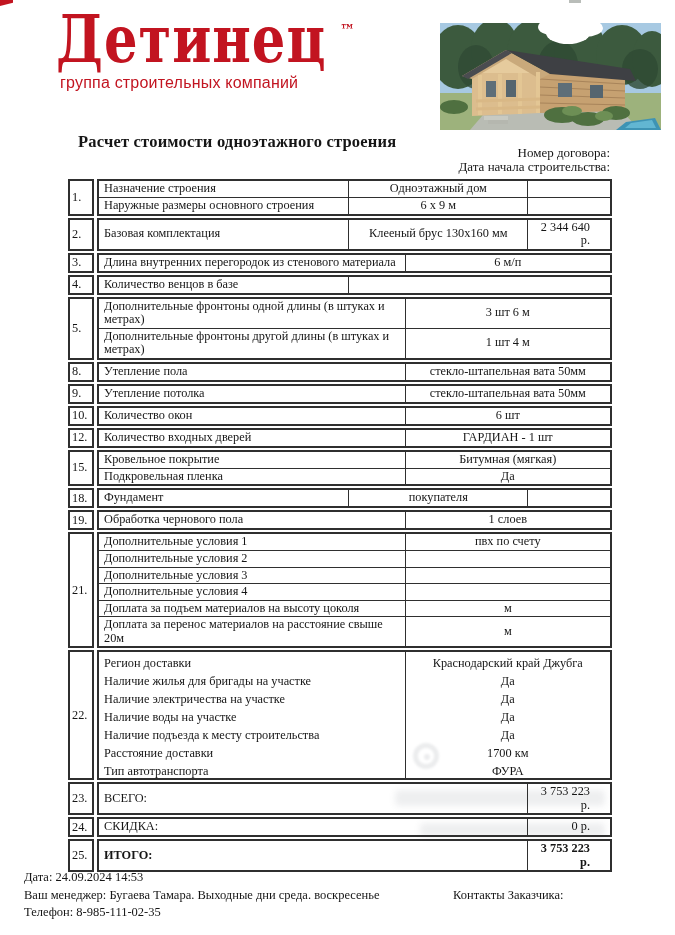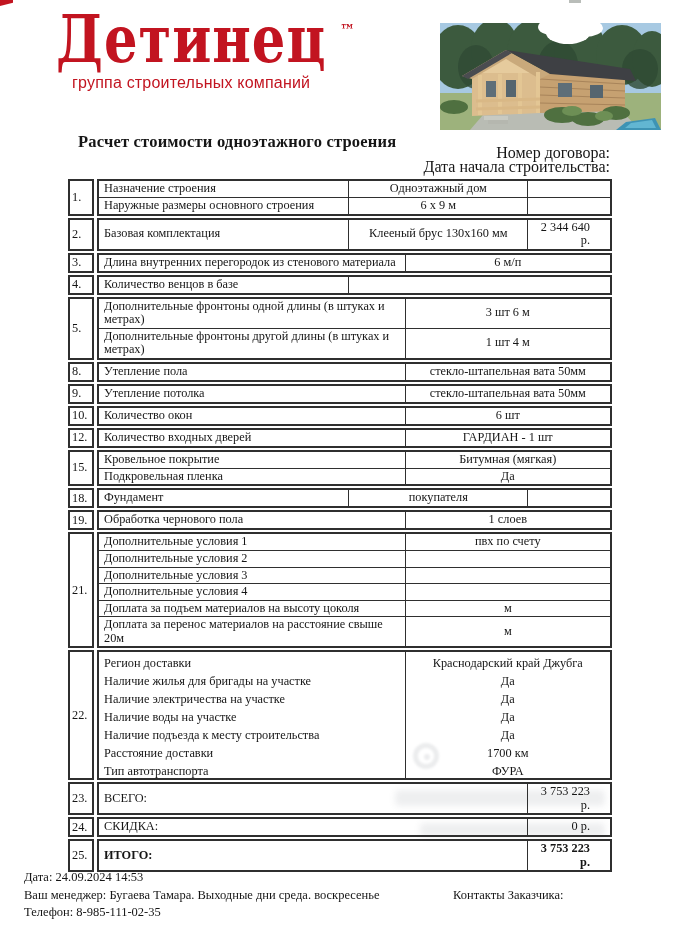--- a/index.html
+++ b/index.html
@@ -22,29 +22,29 @@
   .artifact-gray{position:absolute;left:569px;top:0;width:12px;height:3px;background:#b9bdb9}
 
   
   .logo{position:absolute;left:56px;top:16px;color:var(--red)}
   .logo-line{line-height:1}
   .logo-text{
     font-family:"DejaVu Serif", serif;font-weight:bold;font-size:55px;
     letter-spacing:1px;display:inline-block;transform:scale(.96,1.18);transform-origin:left bottom;
   }
   .logo-tm{font-family:"DejaVu Serif", serif;font-weight:bold;font-size:15px;vertical-align:28px;margin-left:2px}
-  .logo-sub{font-family:"Liberation Sans", sans-serif;font-size:16px;margin-top:3px;margin-left:16px;letter-spacing:.2px}
+  .logo-sub{font-family:"Liberation Sans", sans-serif;font-size:16px;margin-top:3px;margin-left:4px;letter-spacing:.2px}
 
   
   .house{position:absolute;left:440px;top:23px;width:221px;height:107px;overflow:hidden}
   .house svg{display:block}
 
   
   .title{position:absolute;left:78px;top:132px;font-size:16.5px;font-weight:bold;letter-spacing:.2px}
-  .contract{position:absolute;right:63px;top:146px;text-align:right;font-size:16px;line-height:14px}
+  .contract{position:absolute;right:63px;top:146px;text-align:right;font-size:13px;line-height:14px}
 
   
   .watermark{position:absolute;left:395px;top:735px;width:225px;height:115px;opacity:.16;pointer-events:none}
   .wm-pin{position:absolute;left:18px;top:8px;width:26px;height:26px;border:5px solid #8a9097;border-radius:50%;filter:blur(1.2px)}
   .wm-pin::after{content:"";position:absolute;left:6px;top:6px;width:6px;height:6px;border-radius:50%;background:#8a9097}
   .wm-bar{position:absolute;background:#979ca3;filter:blur(3px);border-radius:4px}
   .wm-bar1{left:0;top:55px;width:210px;height:16px}
   .wm-bar2{left:25px;top:88px;width:185px;height:14px}
 
   

